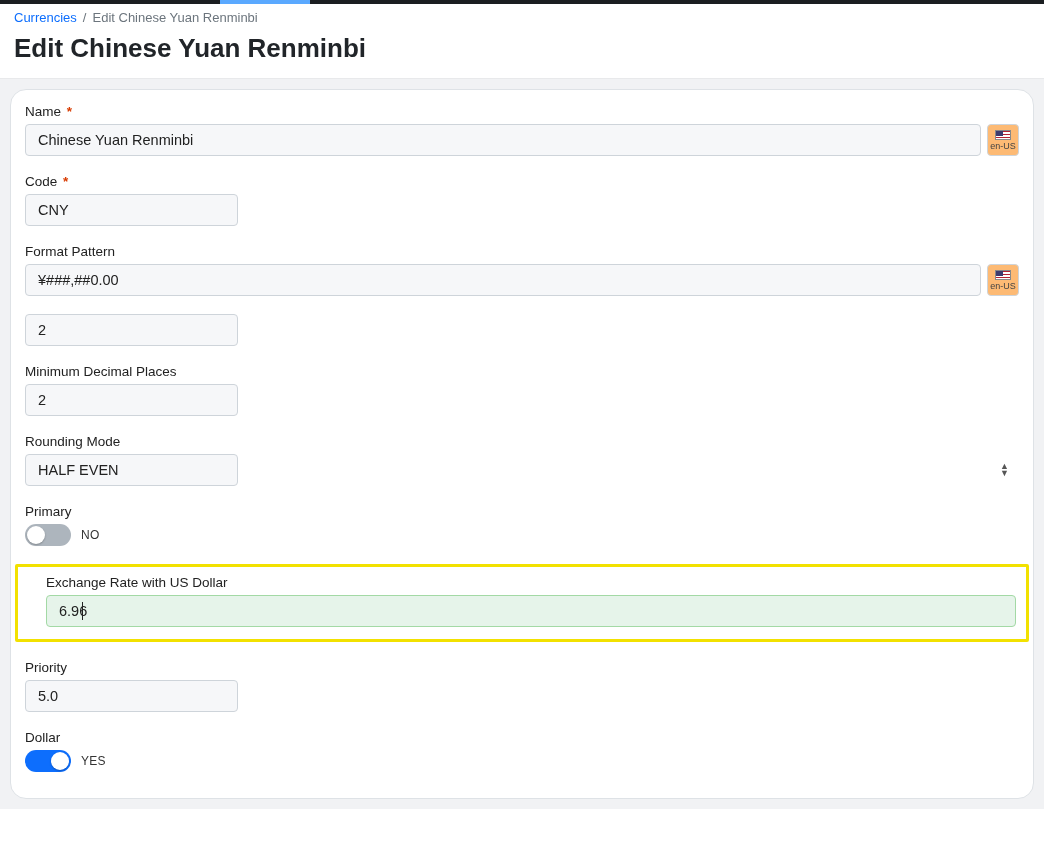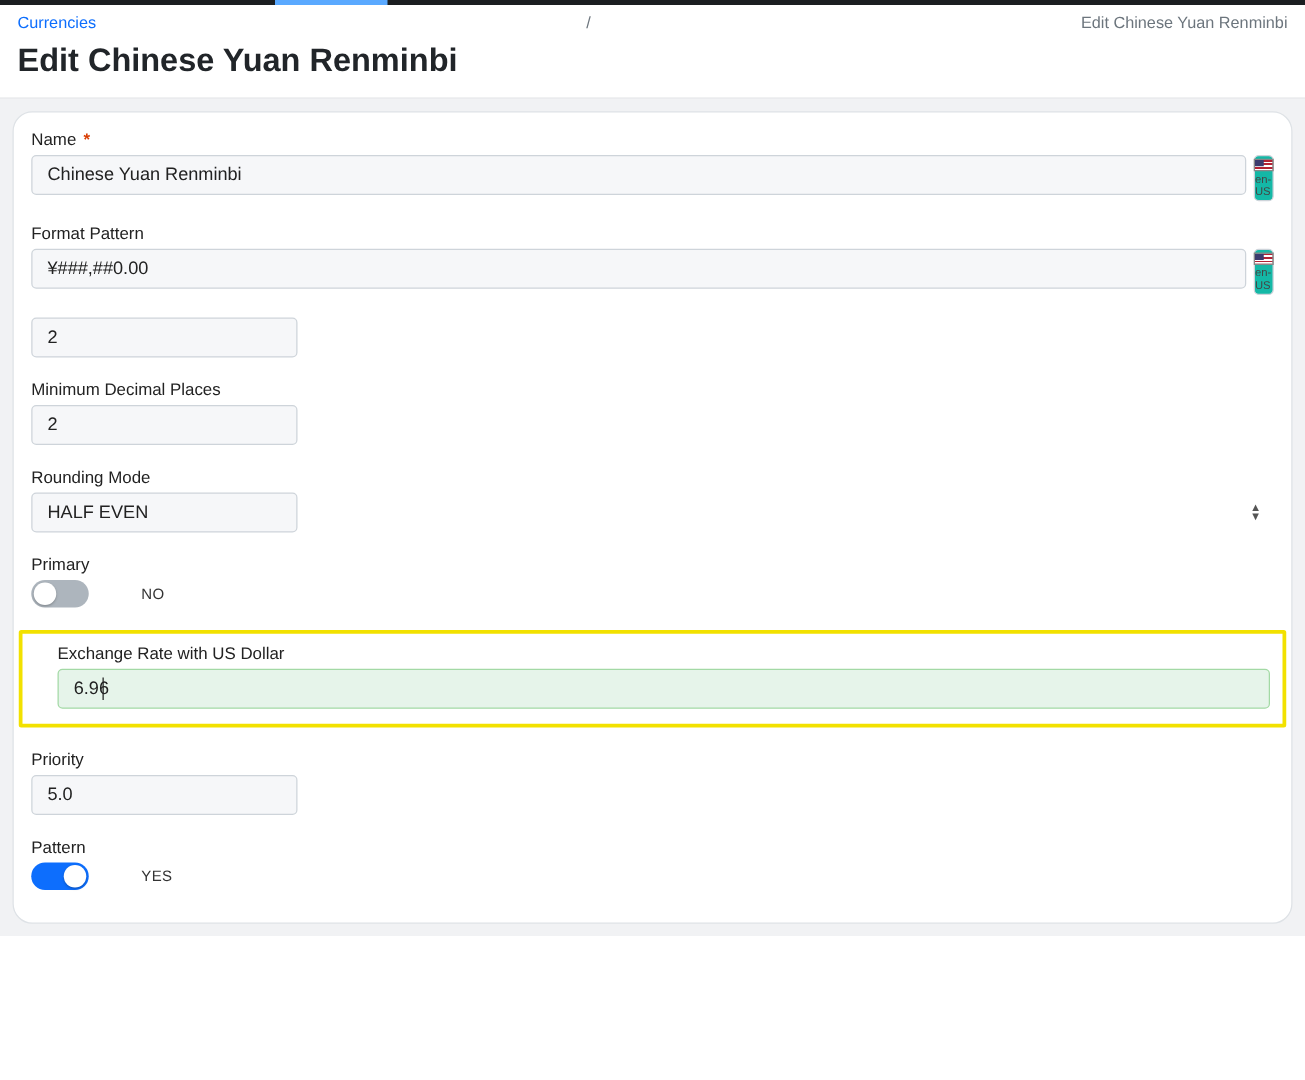--- a/index.html
+++ b/index.html
@@ -31,21 +31,20 @@
     top:0;left:220px;height:4px;width:90px;background:#5aa9ff;
   }
   
   .breadcrumb{
     padding:6px 14px 4px 14px;
     font-size:13px;
     color:var(--muted);
     display:flex;
     align-items:center;
     gap:6px;
-    justify-content:space-between;
   }
   .breadcrumb a{color:var(--link);text-decoration:none;}
   .breadcrumb .sep{color:var(--muted);}
   
   .page-title{
     font-size:26px;
     font-weight:600;
     padding:4px 14px 14px 14px;
     margin:0;
   }
@@ -96,24 +95,24 @@
     color:#222;
     outline:none;
   }
   .form-control.focused{
     background:var(--focus-bg);
     border:1px solid var(--focus-border);
   }
   .form-control.focused::after{content:"";}
   
   .locale-badge{
-    width:16px;
+    width:32px;
     border:1px solid var(--input-border);
     border-radius:4px;
-    background:#14b8a6;
+    background:#fdba74;
     display:flex;
     flex-direction:column;
     align-items:center;
     justify-content:center;
     font-size:9px;
     color:#444;
     gap:1px;
     padding:2px 0;
   }
   .flag-us{
@@ -149,21 +148,21 @@
   }
   .toggle .knob{
     position:absolute;top:2px;width:18px;height:18px;border-radius:50%;background:#fff;
     box-shadow:0 1px 2px rgba(0,0,0,0.25);
     transition:left .15s;
   }
   .toggle.off{background:var(--toggle-off);}
   .toggle.off .knob{left:2px;}
   .toggle.on{background:var(--toggle-on);}
   .toggle.on .knob{left:26px;}
-  .toggle-label{font-size:12px;font-weight:500;color:#333;letter-spacing:.3px;margin-left:32px;}
+  .toggle-label{font-size:12px;font-weight:500;color:#333;letter-spacing:.3px;}
   
   
   .caret-box{position:relative;display:flex;align-items:flex-start;}
   .caret{
     position:absolute;left:calc(12px + 3.1ch);top:50%;transform:translateY(-50%);
     width:1px;height:18px;background:#222;
   }
 </style>
 </head>
 <body>
@@ -190,20 +189,27 @@
       </label>
       <div class="input-row">
         <input class="form-control" type="text" value="Chinese Yuan Renminbi" style="">
         <div class="locale-badge">
           <span class="flag-us"></span>
           <span>en-US</span>
         </div>
       </div>
     </div>
 
+    <div class="form-group">
+      <label class="field-label">
+        <span>Code</span>
+        <span class="req">*</span>
+      </label>
+      <input class="form-control" type="text" value="CNY" style="">
+    </div>
 
     <div class="form-group">
       <label class="field-label">Format Pattern</label>
       <div class="input-row">
         <input class="form-control" type="text" value="¥###,##0.00" style="">
         <div class="locale-badge">
           <span class="flag-us"></span>
           <span>en-US</span>
         </div>
       </div>
@@ -246,21 +252,21 @@
         <span class="caret"></span>
       </div>
     </div>
 
     <div class="form-group">
       <label class="field-label">Priority</label>
       <input class="form-control" type="text" value="5.0" style="">
     </div>
 
     <div class="form-group" style="margin-bottom:4px;">
-      <label class="field-label">Pattern</label>
+      <label class="field-label">Dollar</label>
       <div class="toggle-row">
         <div class="toggle on">
             <div class="knob"></div>
           </div>
         <span class="toggle-label">YES</span>
       </div>
     </div>
 
   </div>
 </div>

